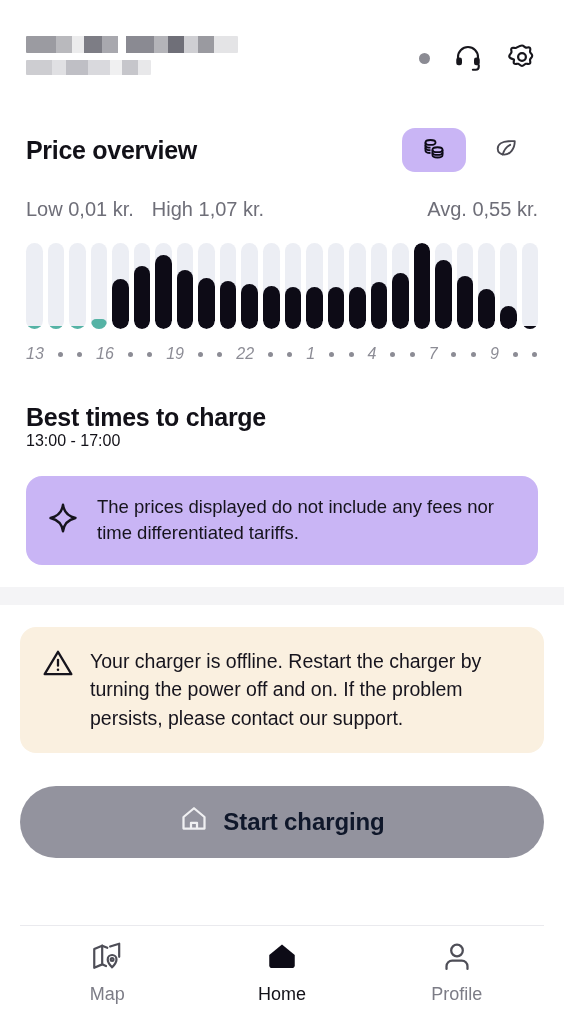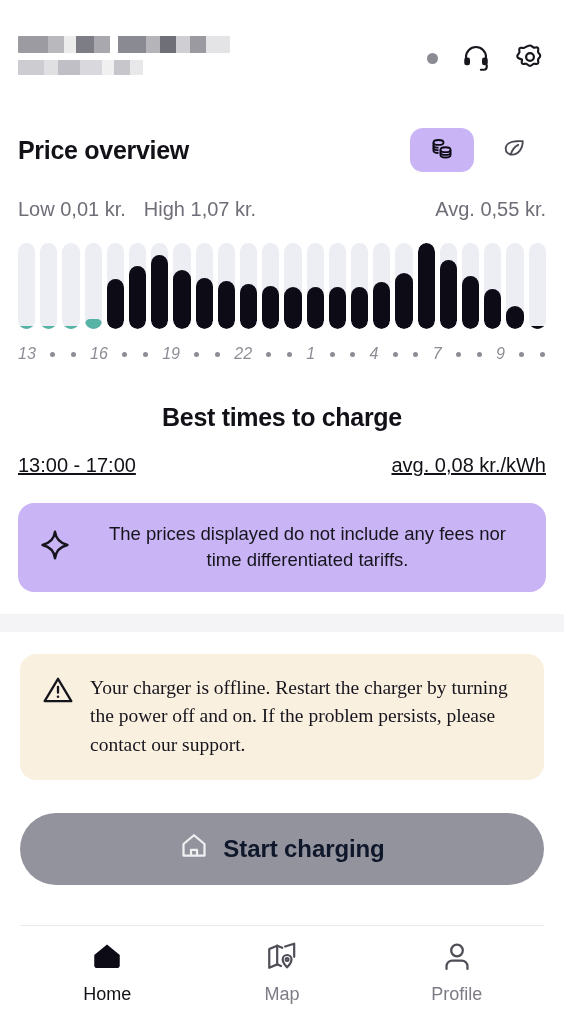--- a/index.html
+++ b/index.html
@@ -23,24 +23,23 @@
     width: 564px;
     height: 1016px;
     background: #ffffff;
     display: flex;
     flex-direction: column;
   }
 
   
   .top-card {
     background: #ffffff;
-    padding: 0 18px;
+    padding: 0 26px;
     position: relative;
     z-index: 2;
-    text-align: center;
   }
 
   .status-strip {
     height: 20px;
   }
 
   .header {
     height: 84px;
     display: flex;
     align-items: flex-start;
@@ -208,27 +207,25 @@
   }
 
   
   .best-title {
     margin-top: 40px;
     font-size: 25px;
     font-weight: 700;
     letter-spacing: -0.3px;
   }
   .best-row {
-    margin-top: 22px;
     display: flex;
     align-items: baseline;
     justify-content: space-between;
-    font-size: 20px;
+    font-size: 16px;
     color: #121118;
-    text-decoration: underline;
   }
 
   
   .note {
     margin-top: 26px;
     margin-bottom: 22px;
     background: #c9b5f5;
     border-radius: 16px;
     padding: 18px 20px;
     display: flex;
@@ -261,21 +258,20 @@
     border-radius: 16px;
     padding: 20px 22px;
     display: flex;
     gap: 16px;
     align-items: flex-start;
   }
   .alert-text {
     font-size: 19.5px;
     line-height: 1.47;
     color: #16141d;
-    font-family: Liberation Serif, serif;
   }
 
   .cta {
     margin: 33px 0 0;
     height: 72px;
     border-radius: 36px;
     background: #93939e;
     color: #0f172a;
     border: none;
     font-family: inherit;
@@ -519,21 +515,20 @@
           <span class="axis-dot"></span>
         </div>
         <div class="axis-tick">
           <span class="axis-dot"></span>
         </div>
       </div>
 
     <div class="best-title">Best times to charge</div>
     <div class="best-row">
       <span>13:00 - 17:00</span>
-      <span>avg. 0,08 kr./kWh</span>
     </div>
 
     <div class="note">
       <span>
         <svg width="34" height="34" viewBox="0 0 24 24" fill="none" stroke="#16141d" stroke-width="1.7" stroke-linejoin="round">
           <path d="M12 2.6c.6 5 3.8 8.2 8.8 9.4-5 1.2-8.2 4.4-8.8 9.4-.6-5-3.8-8.2-8.8-9.4 5-1.2 8.2-4.4 8.8-9.4z"></path>
         </svg>
       </span>
       <div class="note-text">The prices displayed do not include any fees nor time differentiated tariffs.</div>
     </div>
@@ -558,41 +553,41 @@
       <span>
         <svg width="30" height="30" viewBox="0 0 24 24" fill="none" stroke="#f0f0f2" stroke-width="1.8" stroke-linejoin="round">
           <path d="M3.6 10.4 12 3.4l8.4 7v9.2H3.6v-9.2z"></path>
           <path d="M9.6 19.6v-4.6h4.8v4.6"></path>
         </svg>
       </span>
       <span>Start charging</span>
     </button>
 
     <div class="tabbar">
-      <button class="tab active">
-        <span>
-          <svg width="34" height="34" viewBox="0 0 24 24" fill="#0d0b16">
-            <path d="M12 3.2 21 10.6v7.2a2 2 0 0 1-2 2H5a2 2 0 0 1-2-2v-7.2L12 3.2z"></path>
-          </svg>
-        </span>
-        <span class="tab-label">Home</span>
-      </button>
       <button class="tab">
         <span>
           <svg width="34" height="34" viewBox="0 0 24 24" fill="none" stroke="#4e4e57" stroke-width="1.55" stroke-linecap="round" stroke-linejoin="round">
             <path d="M3 6.4 8.6 4v13.2L3 19.6V6.4z"></path>
             <path d="M8.6 4l3.6 1.5"></path>
             <path d="M14.2 4.6 20.6 2.6v9.3"></path>
             <path d="M8.6 17.2c1.1.5 2 .9 2.7 1.2"></path>
             <path d="M15.6 10.6a3.1 3.1 0 0 1 3.1 3.1c0 2.3-3.1 5.6-3.1 5.6s-3.1-3.3-3.1-5.6a3.1 3.1 0 0 1 3.1-3.1z"></path>
             <circle cx="15.6" cy="13.7" r="1"></circle>
           </svg>
         </span>
         <span class="tab-label">Map</span>
       </button>
+      <button class="tab active">
+        <span>
+          <svg width="34" height="34" viewBox="0 0 24 24" fill="#0d0b16">
+            <path d="M12 3.2 21 10.6v7.2a2 2 0 0 1-2 2H5a2 2 0 0 1-2-2v-7.2L12 3.2z"></path>
+          </svg>
+        </span>
+        <span class="tab-label">Home</span>
+      </button>
       <button class="tab">
         <span>
           <svg width="34" height="34" viewBox="0 0 24 24" fill="none" stroke="#4e4e57" stroke-width="1.6" stroke-linecap="round" stroke-linejoin="round">
             <circle cx="12" cy="7.4" r="4.1"></circle>
             <path d="M4.6 20.4v-1.9a4 4 0 0 1 4-4h6.8a4 4 0 0 1 4 4v1.9"></path>
           </svg>
         </span>
         <span class="tab-label">Profile</span>
       </button>
     </div>

